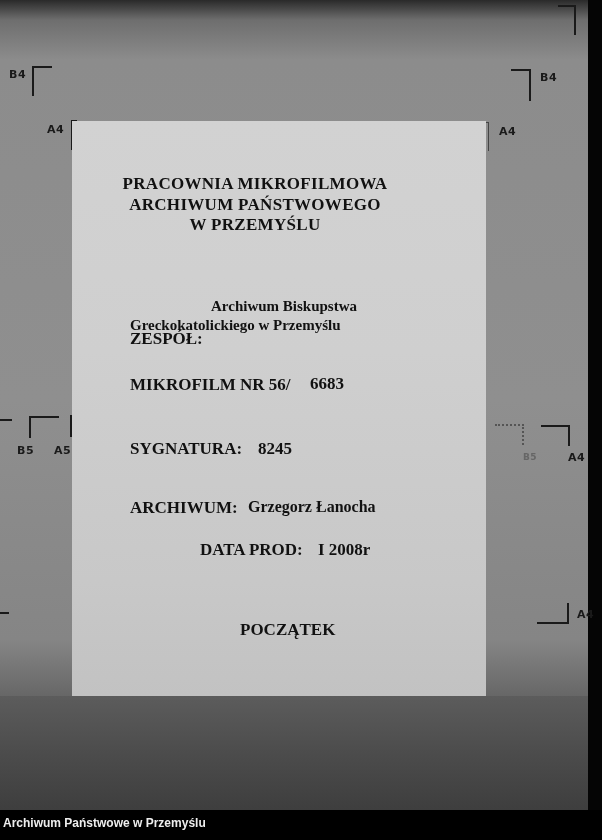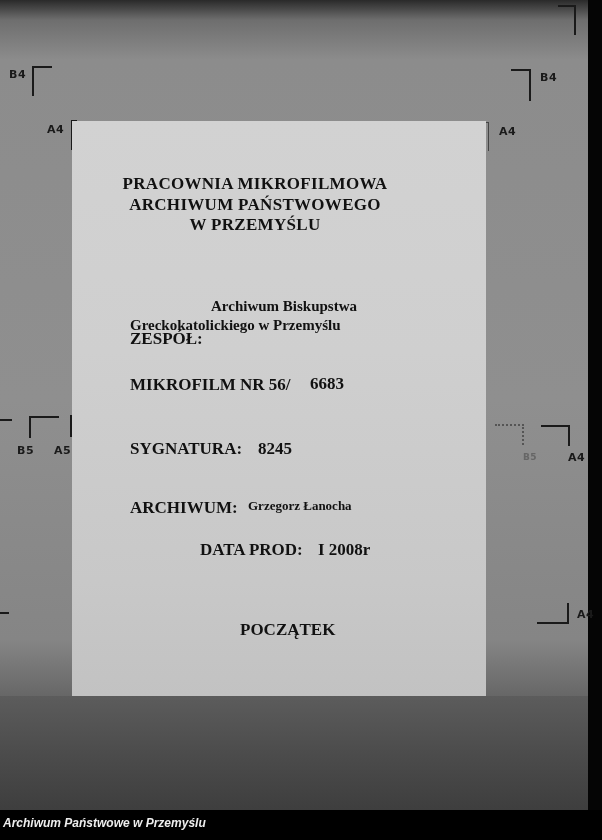--- a/index.html
+++ b/index.html
@@ -31,21 +31,21 @@
     }
     .txt { position: absolute; color: #111; font-weight: bold; white-space: nowrap; }
     .title { font-size: 17px; text-align: center; width: 366px; left: 72px; line-height: 21px; letter-spacing: 0.3px; }
     .label { font-size: 17px; }
     .value { font-size: 15px; }
     .footer {
       position: absolute; left: 0; top: 810px; width: 602px; height: 30px; background: #000;
     }
     .footer-text {
       position: absolute; left: 3px; top: 816px; color: #eee;
-      font-family: "Liberation Sans", sans-serif; font-size: 12px; font-weight: bold; font-style: italic;
+      font-family: "Liberation Sans", sans-serif; font-size: 12px; font-weight: bold;
     }
   </style>
 </head>
 <body>
 
 <div class="film"></div>
 <div class="film-bottom-band"></div>
 <div class="film-right-edge"></div>
 
 <div class="mark" style="left:558px;top:5px;width:16px;height:28px;border-top-width:2px;border-right-width:2px;"></div>
@@ -85,21 +85,21 @@
 <div class="txt value" style="left:211px;top:298px;">Archiwum Biskupstwa</div>
 <div class="txt value" style="left:130px;top:317px;">Greckokatolickiego w Przemyślu</div>
 
 <div class="txt label" style="left:130px;top:375px;">MIKROFILM NR 56/</div>
 <div class="txt label" style="left:310px;top:374px;">6683</div>
 
 <div class="txt label" style="left:130px;top:439px;">SYGNATURA:</div>
 <div class="txt label" style="left:258px;top:439px;">8245</div>
 
 <div class="txt label" style="left:130px;top:498px;">ARCHIWUM:</div>
-<div class="txt value" style="left:248px;top:498px;font-size:13px;">Grzegorz Łanocha</div>
+<div class="txt value" style="left:248px;top:498px;font-size:16px;">Grzegorz Łanocha</div>
 
 <div class="txt label" style="left:200px;top:540px;">DATA  PROD:</div>
 <div class="txt label" style="left:318px;top:540px;">I 2008r</div>
 
 <div class="txt label" style="left:240px;top:620px;">POCZĄTEK</div>
 
 <div class="footer"></div>
 <div class="footer-text">Archiwum Państwowe w Przemyślu</div>
 
 </body></html>

